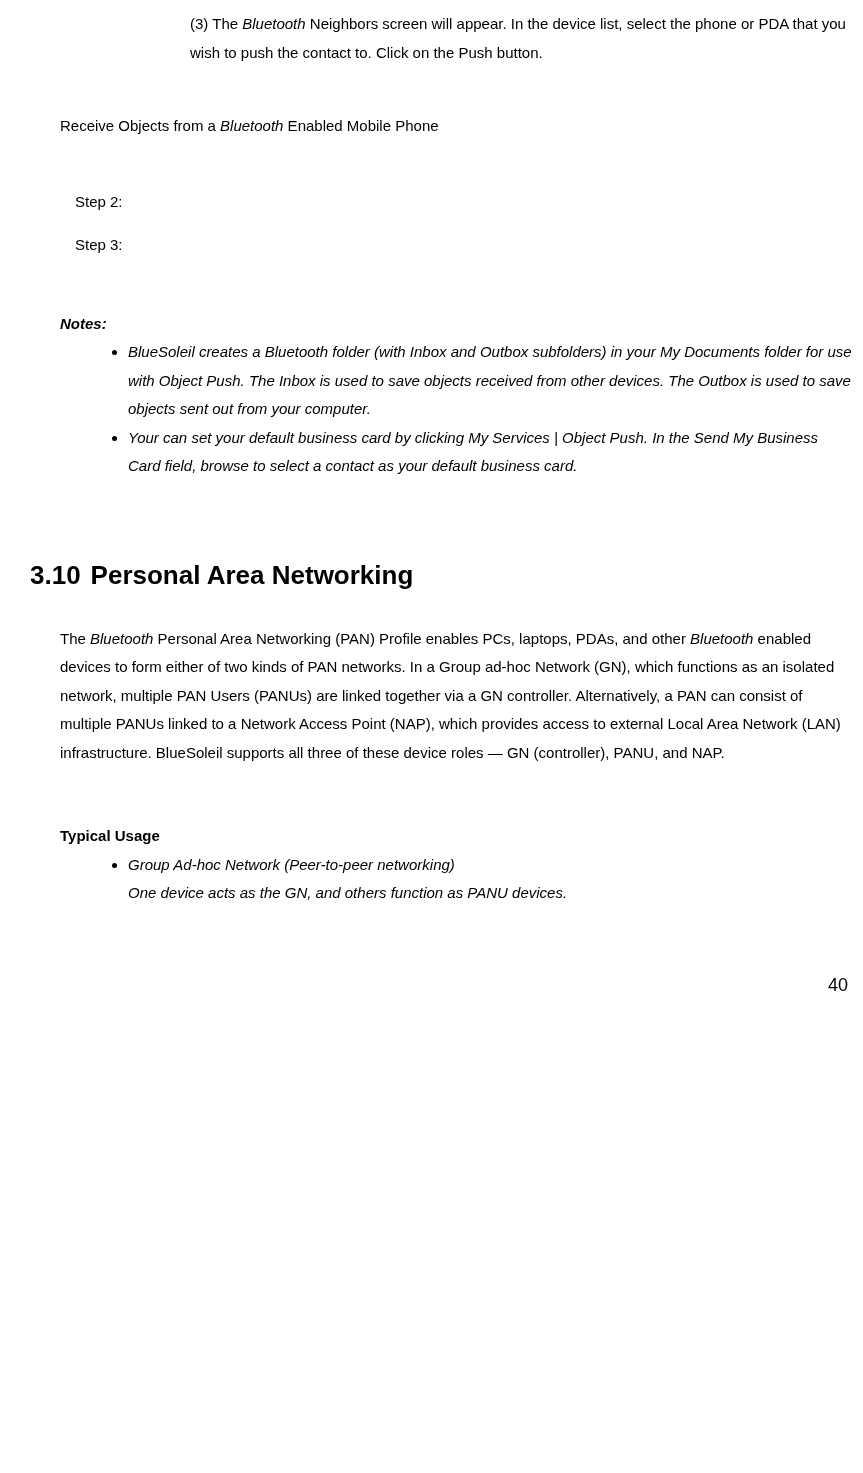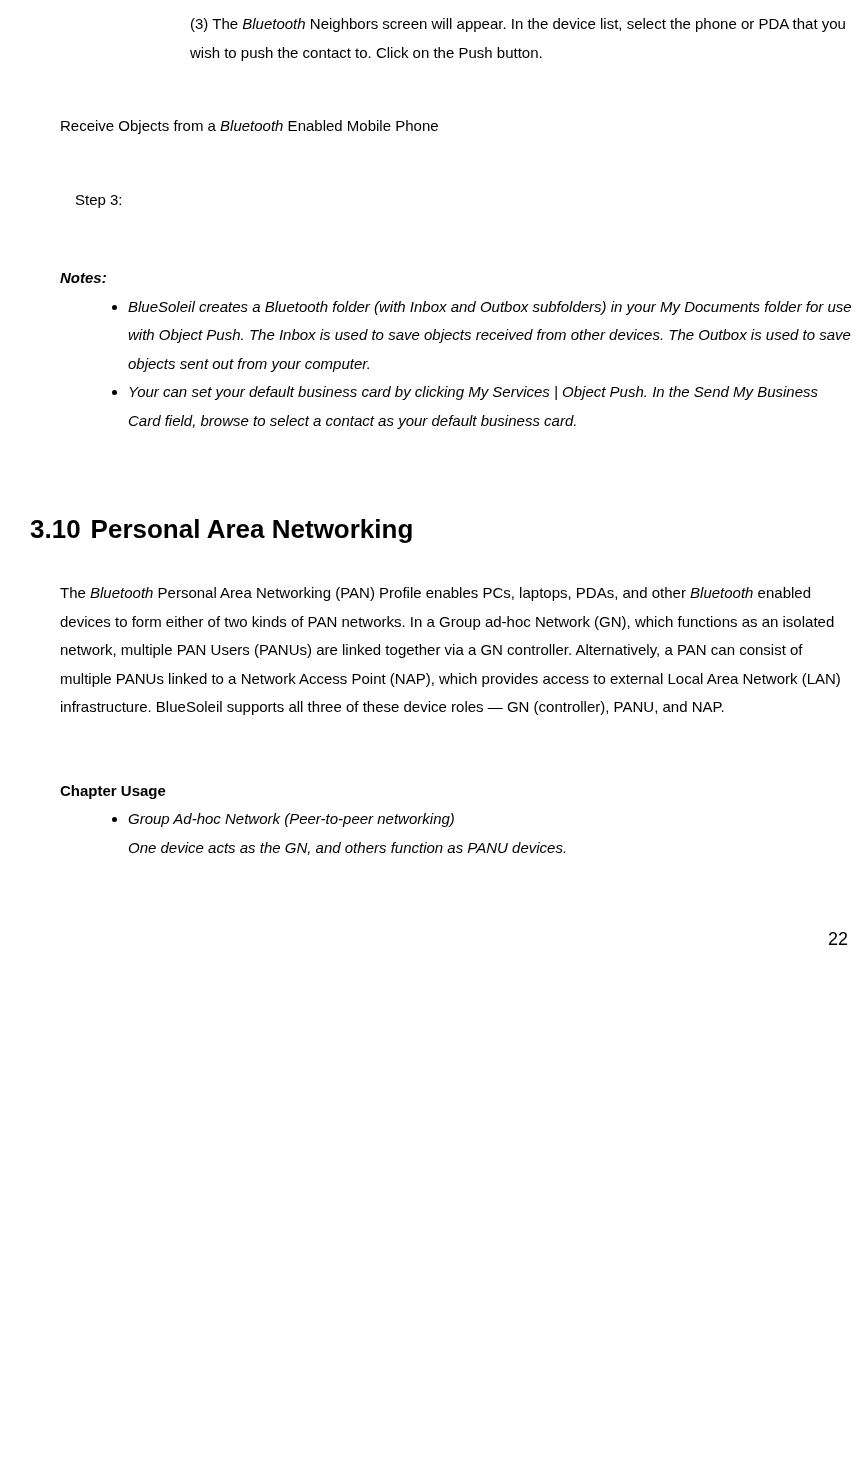--- a/index.html
+++ b/index.html
@@ -13,21 +13,21 @@
       line-height: 1.9;
       background: #fff;
     }
     .step-continuation {
       margin-left: 160px;
       margin-bottom: 30px;
     }
     .subsection-heading {
       margin-left: 30px;
       margin-top: 45px;
-      margin-bottom: 15px;
+      margin-bottom: 32px;
     }
     .step-row {
       display: flex;
       margin-left: 45px;
       margin-bottom: 15px;
     }
     .step-label {
       width: 115px;
       flex-shrink: 0;
     }
@@ -96,40 +96,41 @@
   <span>(3) The </span><em class="term">Bluetooth</em><span> Neighbors screen will appear. In the device list, select the phone or PDA that you wish to push the contact to. Click on the Push button.</span>
 </div>
 
 <div class="subsection-heading">
   <span>Receive Objects from a </span><em class="term">Bluetooth</em><span> Enabled Mobile Phone</span>
 </div>
 
 <div class="step-row">
 </div>
 <div class="step-row">
+  <div class="step-label">Step 2:</div>
 </div>
 <div class="step-row">
   <div class="step-label">Step 3:</div>
 </div>
 
 <div class="notes-heading">Notes:</div>
 <ul class="notes-list">
   <li>BlueSoleil creates a Bluetooth folder (with Inbox and Outbox subfolders) in your My Documents folder for use with Object Push. The Inbox is used to save objects received from other devices. The Outbox is used to save objects sent out from your computer.</li>
   <li>Your can set your default business card by clicking My Services | Object Push. In the Send My Business Card field, browse to select a contact as your default business card.</li>
 </ul>
 
 <div class="section-heading">
   <span class="section-number">3.10</span><span>Personal Area Networking</span>
 </div>
 
 <div class="body-para">
   <span>The </span><em class="term">Bluetooth</em><span> Personal Area Networking (PAN) Profile enables PCs, laptops, PDAs, and other </span><em class="term">Bluetooth</em><span> enabled devices to form either of two kinds of PAN networks. In a Group ad-hoc Network (GN), which functions as an isolated network, multiple PAN Users (PANUs) are linked together via a GN controller. Alternatively, a PAN can consist of multiple PANUs linked to a Network Access Point (NAP), which provides access to external Local Area Network (LAN) infrastructure. BlueSoleil supports all three of these device roles — GN (controller), PANU, and NAP.</span>
 </div>
 
-<div class="usage-heading">Chapter Usage</div>
+<div class="usage-heading">Typical Usage</div>
 <ul class="usage-list">
   <li>
     <span>Group Ad-hoc Network (Peer-to-peer networking)</span><br>
     <span>One device acts as the GN, and others function as PANU devices.</span>
   </li>
 </ul>
 
-<div class="page-number">22</div>
+<div class="page-number">40</div>
 
 </body></html>

